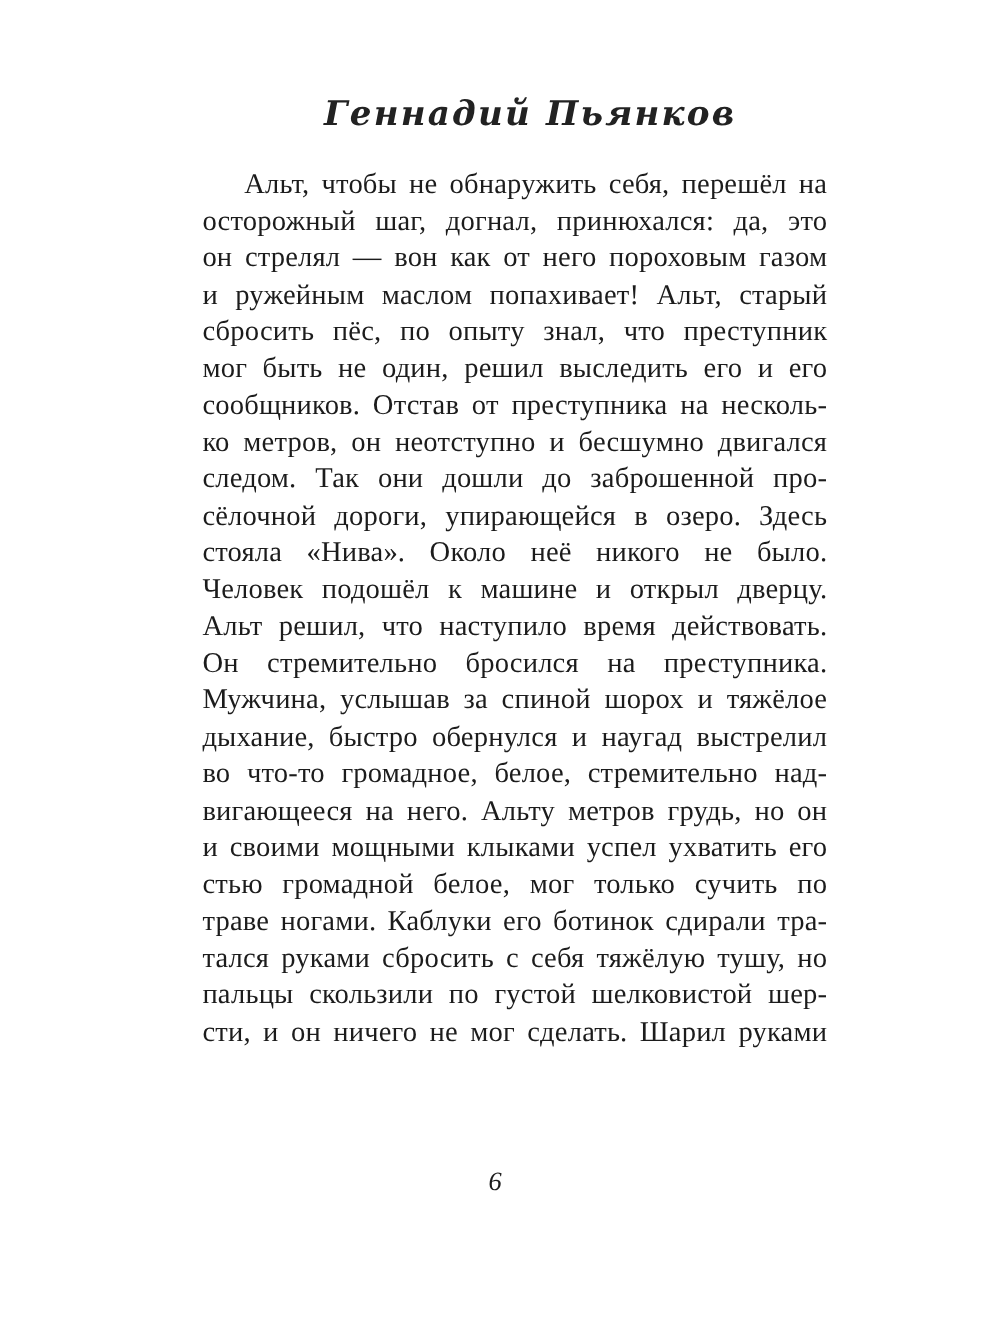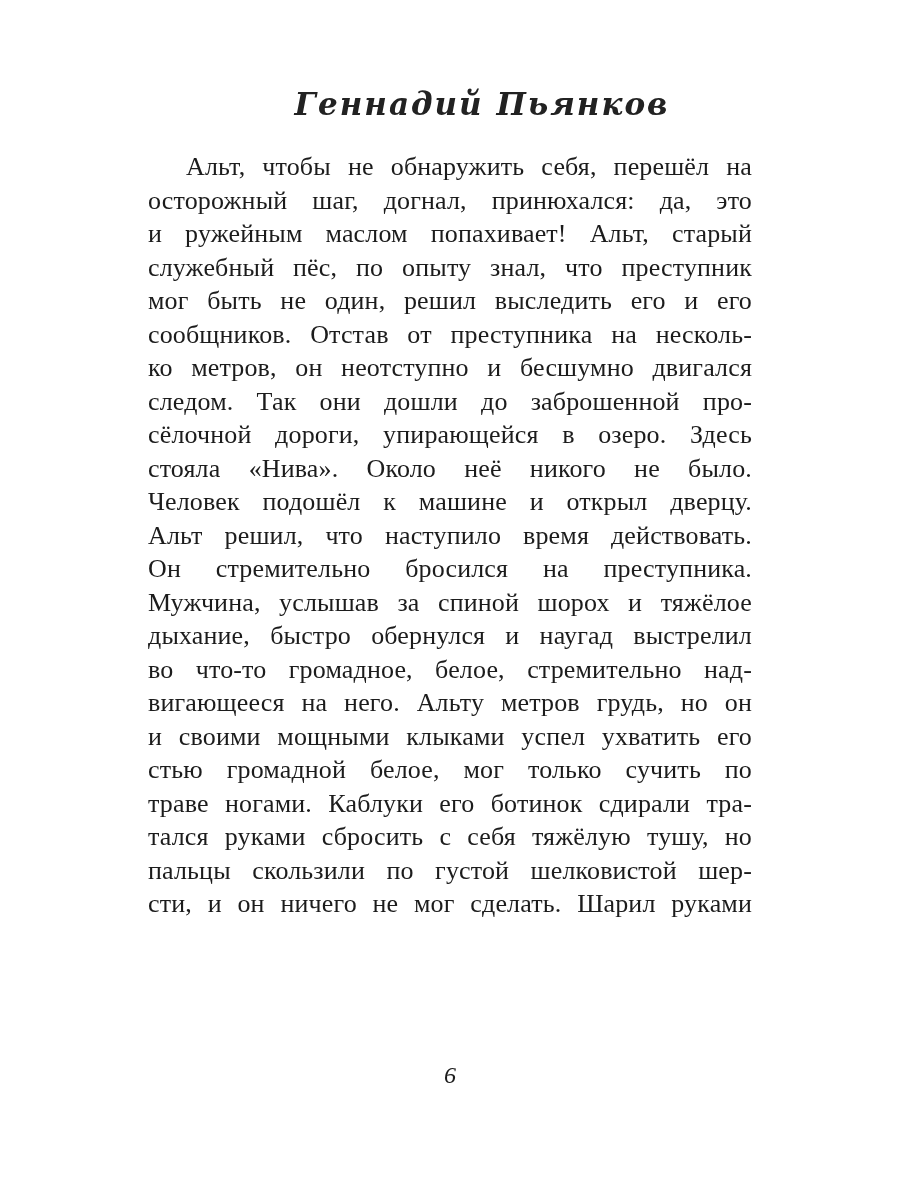--- a/index.html
+++ b/index.html
@@ -43,20 +43,21 @@
     width: 604px;
   }
   .body-line {
     font-size: 26px;
     line-height: 33.5px;
     text-align: justify;
     text-align-last: justify;
     letter-spacing: 0.15px;
     color: #1c1c1c;
     white-space: normal;
+    margin-left: 36px;
   }
   .body-line:first-child {
     text-indent: 38px;
   }
   .footer {
     position: absolute;
     top: 1062px;
     left: 0;
     width: 100%;
     text-align: center;
@@ -72,22 +73,23 @@
 
 <div class="page">
 
   <div class="header">
     <span class="author">Геннадий Пьянков</span>
   </div>
 
   <div class="body-block">
       <div class="body-line">Альт, чтобы не обнаружить себя, перешёл на</div>
       <div class="body-line">осторожный шаг, догнал, принюхался: да, это</div>
+      <div class="body-line">он стрелял — вон как от него пороховым газом</div>
       <div class="body-line">и ружейным маслом попахивает! Альт, старый</div>
-      <div class="body-line">служебный пёс, по опыту знал, что преступник</div>
+      <div class="body-line">сбросить пёс, по опыту знал, что преступник</div>
       <div class="body-line">мог быть не один, решил выследить его и его</div>
       <div class="body-line">сообщников. Отстав от преступника на несколь-</div>
       <div class="body-line">ко метров, он неотступно и бесшумно двигался</div>
       <div class="body-line">следом. Так они дошли до заброшенной про-</div>
       <div class="body-line">сёлочной дороги, упирающейся в озеро. Здесь</div>
       <div class="body-line">стояла «Нива». Около неё никого не было.</div>
       <div class="body-line">Человек подошёл к машине и открыл дверцу.</div>
       <div class="body-line">Альт решил, что наступило время действовать.</div>
       <div class="body-line">Он стремительно бросился на преступника.</div>
       <div class="body-line">Мужчина, услышав за спиной шорох и тяжёлое</div>

